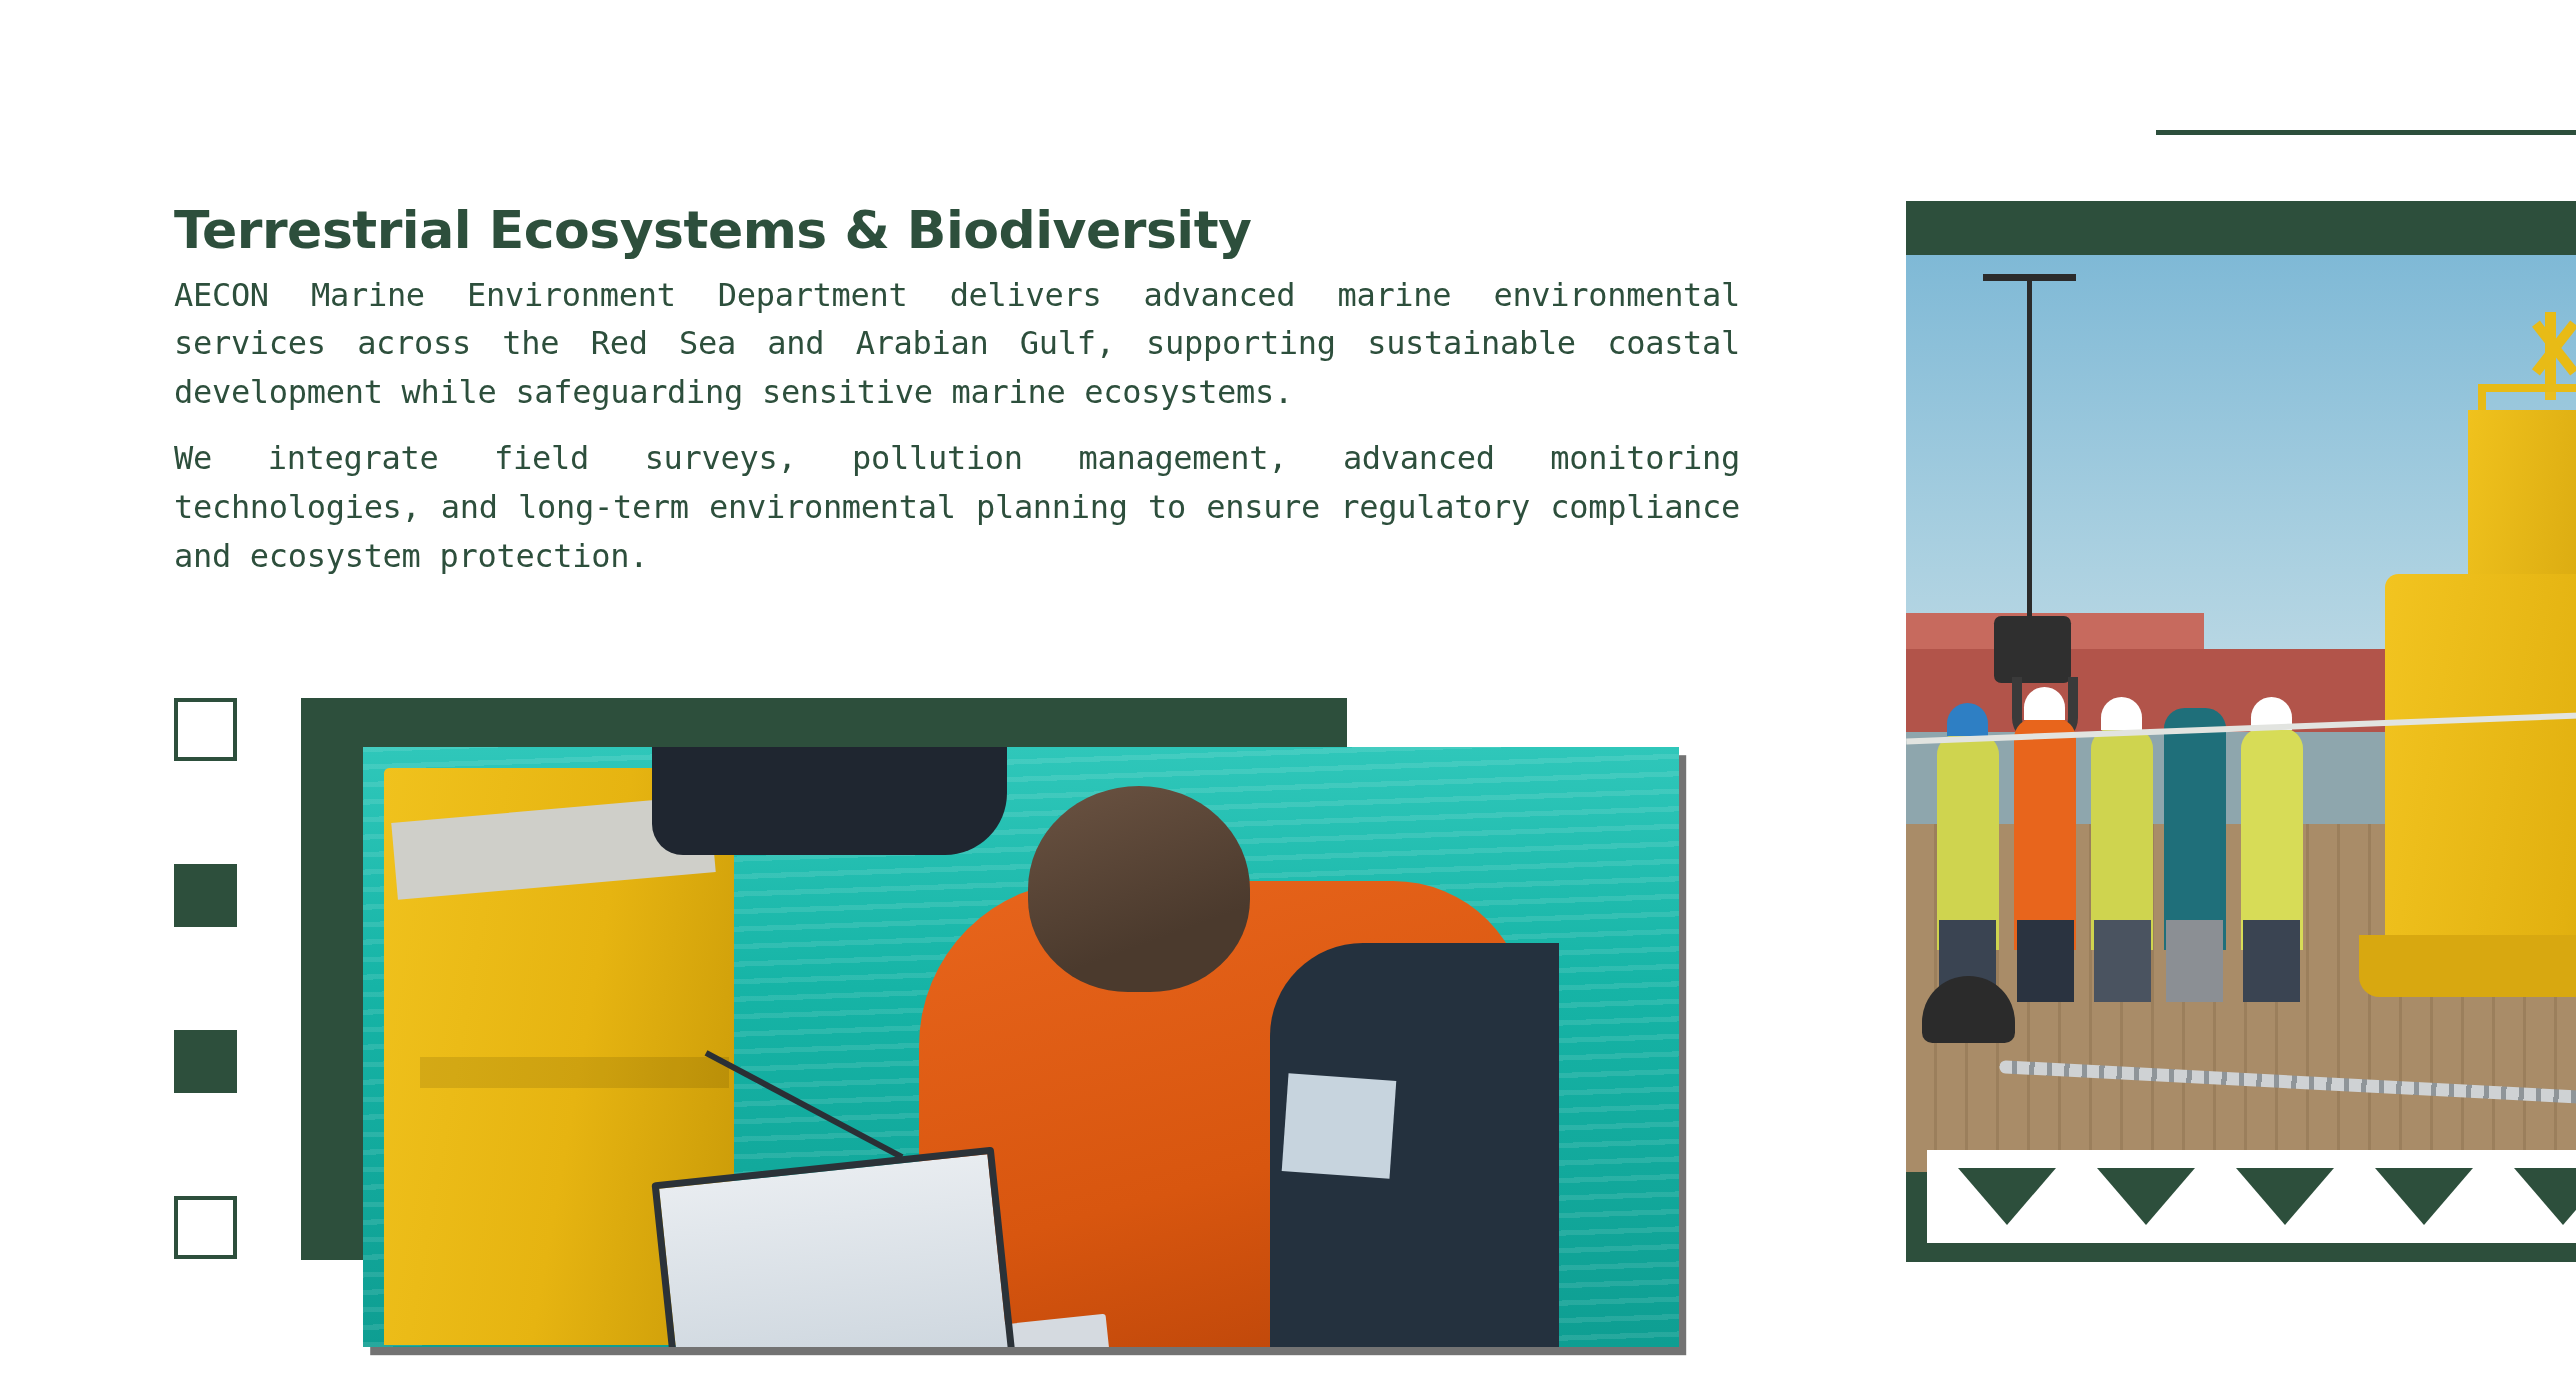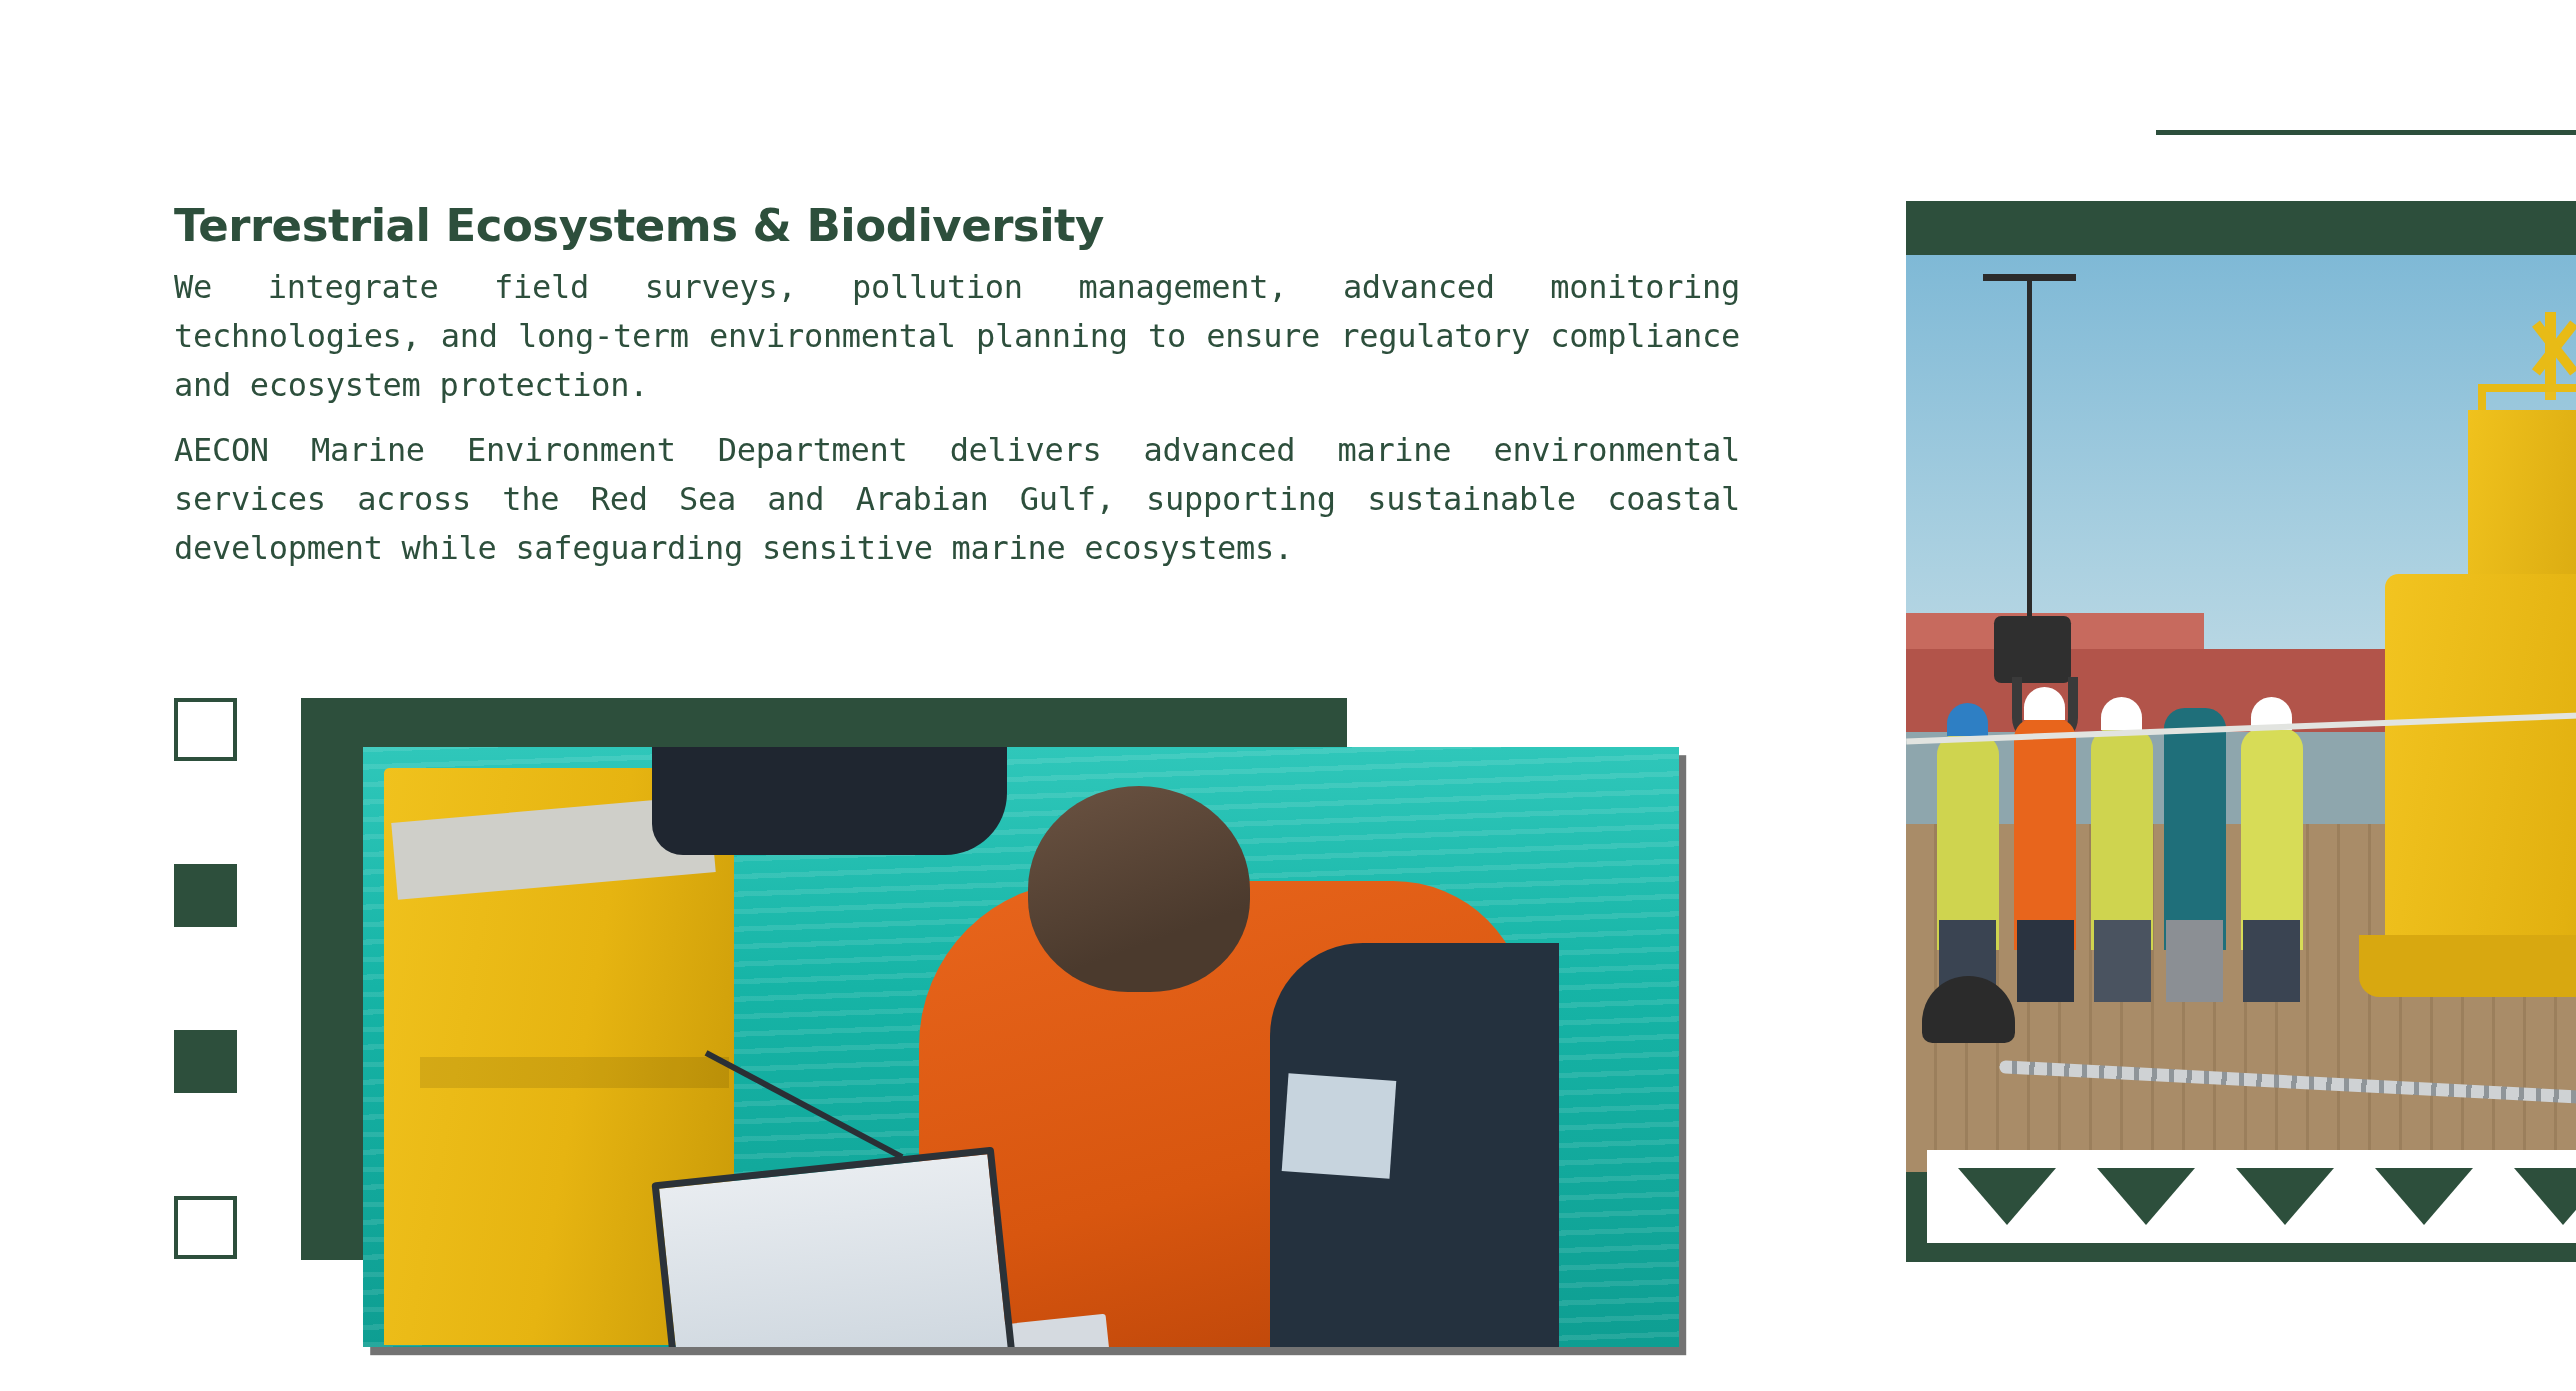--- a/index.html
+++ b/index.html
@@ -27,21 +27,21 @@
 
   
   .left-col {
     position: absolute;
     left: 174px;
     top: 201px;
     width: 1566px;
   }
   .title {
     font-family: "DejaVu Sans", sans-serif;
-    font-size: 45px;
+    font-size: 52px;
     line-height: 1.12;
     font-weight: 800;
     letter-spacing: -0.5px;
     color: #2d4f3c;
     margin: 0 0 11.3px 0;
     white-space: nowrap;
   }
   .para {
     font-family: "DejaVu Sans Mono", monospace;
     font-size: 32px;
@@ -458,22 +458,22 @@
     border-top: 57px solid #2d4f3c;
   }
 </style>
 </head>
 <body>
 
 <div class="top-rule"></div>
 
 <div class="left-col">
   <h1 class="title">Terrestrial Ecosystems &amp; Biodiversity</h1>
+  <p class="para">AECON Marine Environment Department delivers advanced marine environmental services across the Red Sea and Arabian Gulf, supporting sustainable coastal development while safeguarding sensitive marine ecosystems.</p>
   <p class="para">We integrate field surveys, pollution management, advanced monitoring technologies, and long-term environmental planning to ensure regulatory compliance and ecosystem protection.</p>
-  <p class="para">AECON Marine Environment Department delivers advanced marine environmental services across the Red Sea and Arabian Gulf, supporting sustainable coastal development while safeguarding sensitive marine ecosystems.</p>
 </div>
 
 <div class="markers">
   <div class="marker hollow"></div>
   <div class="marker filled"></div>
   <div class="marker filled"></div>
   <div class="marker hollow"></div>
 </div>
 
 <div class="left-photo-wrap">

